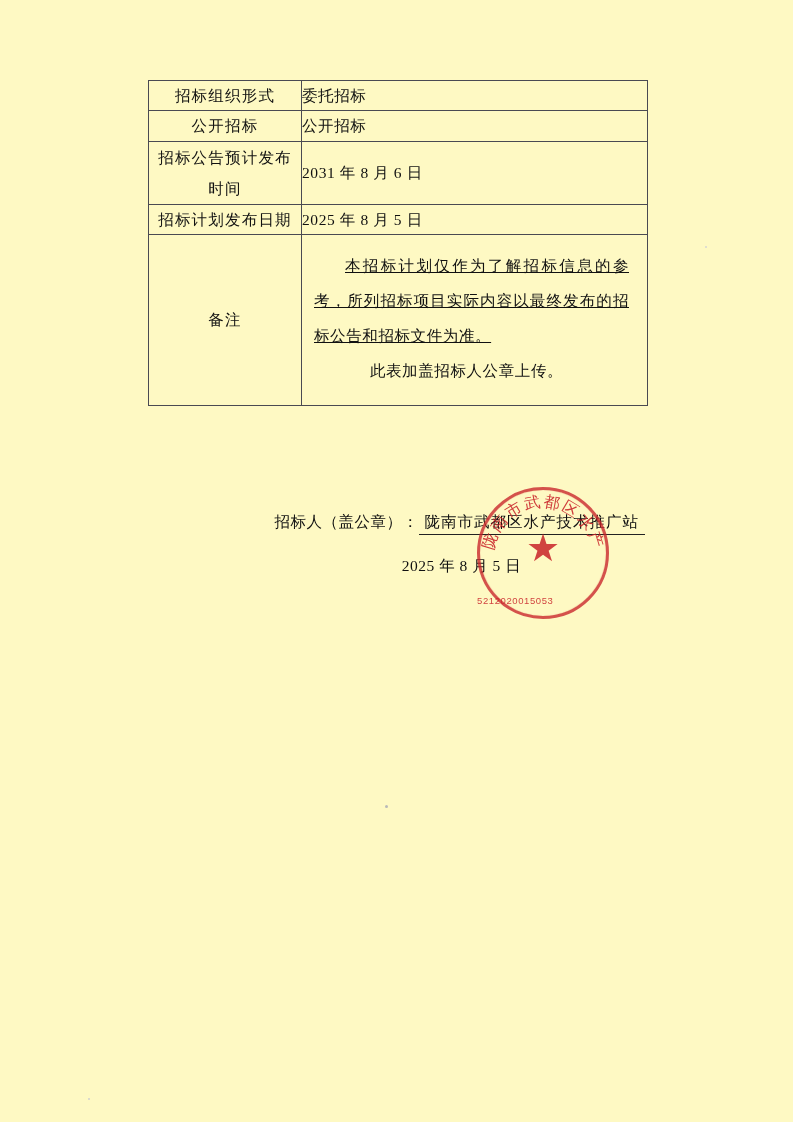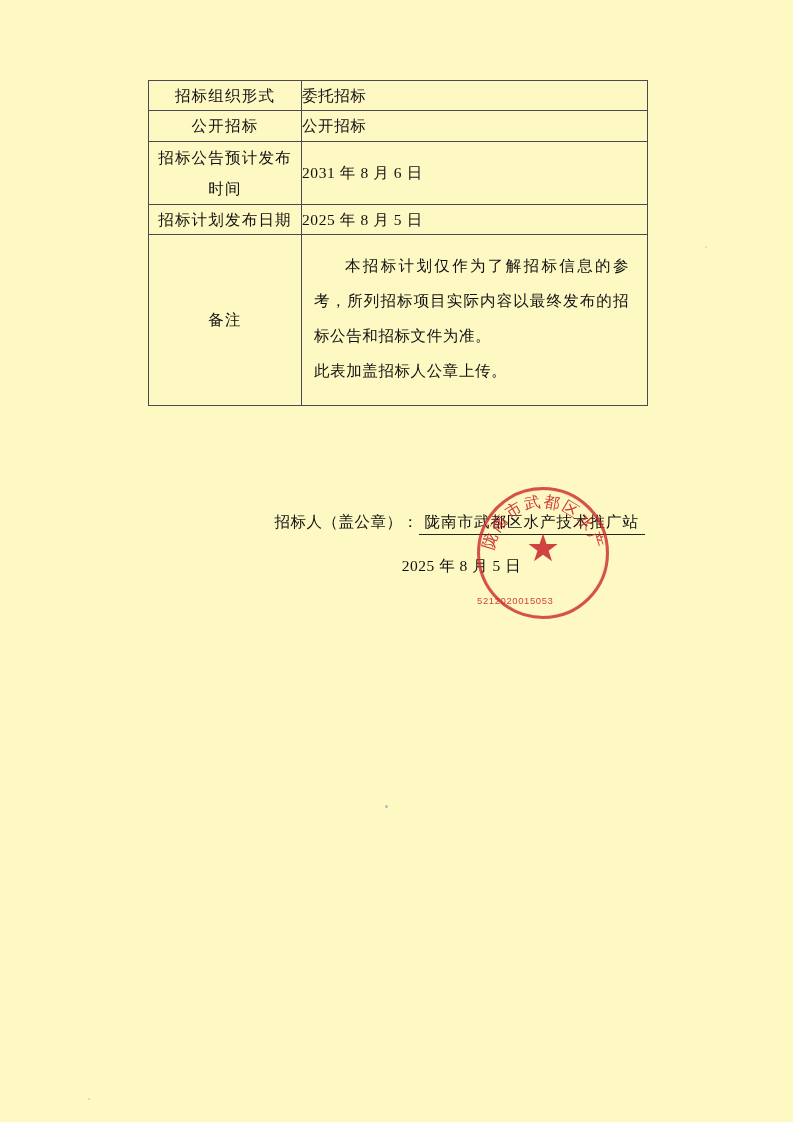--- a/index.html
+++ b/index.html
@@ -58,22 +58,24 @@
     line-height: 2.25;
     text-indent: 0;
   }
   .remark-p {
     margin: 0;
     text-align: justify;
     text-justify: inter-ideograph;
   }
   .remark-p.indent {
     text-indent: 2em;
+    text-decoration: underline;
   }
   .remark-p.center-ish {
+    text-align: center;
     padding-right: 10px;
   }
 
   .row-tall .cell-label {
     line-height: 2.0;
   }
 
   
   .sign-block {
     position: absolute;

